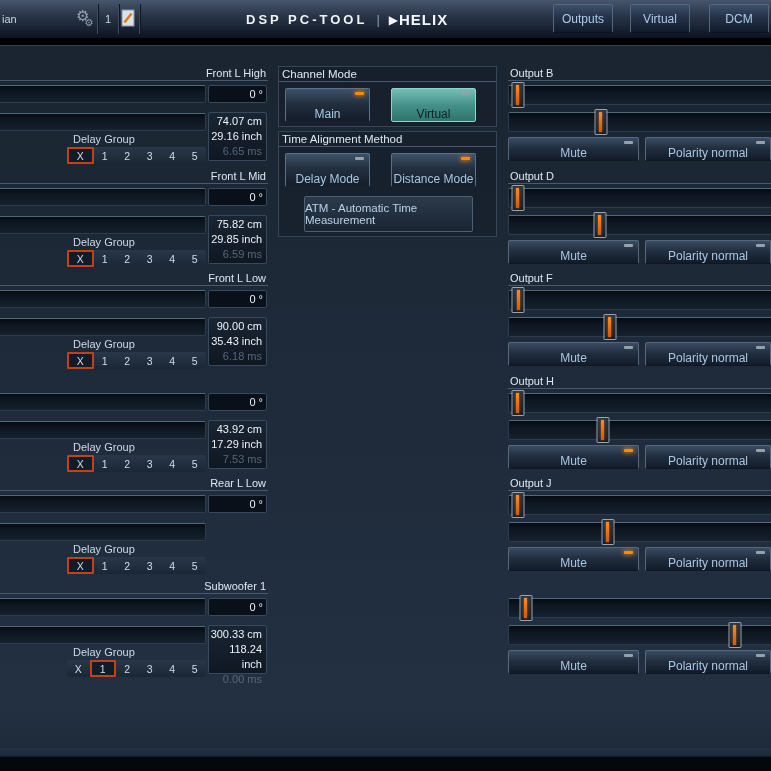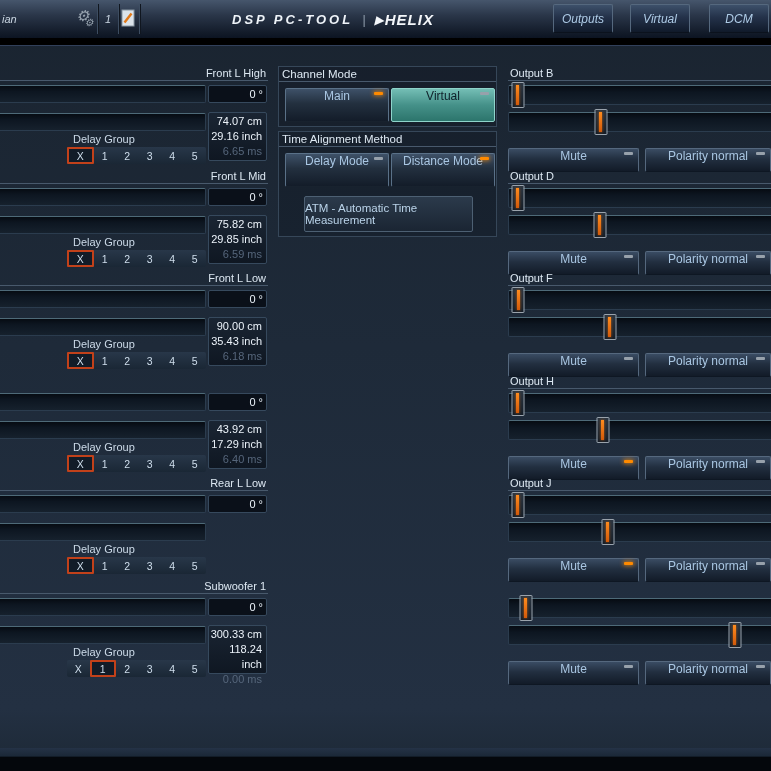--- a/index.html
+++ b/index.html
@@ -3,32 +3,32 @@
 <meta charset="utf-8">
 <style>
   * { margin:0; padding:0; box-sizing:border-box; }
   html,body { width:771px; height:771px; overflow:hidden; background:#10161f;
     font-family:"Liberation Sans", sans-serif; }
   #app { position:relative; width:771px; height:771px; overflow:hidden;
     background:linear-gradient(180deg,#1a2430 0%,#1e2a39 45%,#233042 92%,#1c2835 100%); }
 
   
   .topbar { position:absolute; left:0; top:0; width:771px; height:38px;
-    background:linear-gradient(180deg,#46566c 0%,#2a3649 40%,#131c2a 85%,#0c1422 100%);font-style:italic; }
+    background:linear-gradient(180deg,#46566c 0%,#2a3649 40%,#131c2a 85%,#0c1422 100%); }
   .topbar-black { position:absolute; left:0; top:38px; width:771px; height:7px; background:#000; }
   .main-topline { position:absolute; left:0; top:45px; width:771px; height:1px; background:#31405a; }
 
   .profile-text { position:absolute; left:2px; top:13px; font-size:11px; color:#c9d5e1; }
   .gear-icon { position:absolute; left:76px; top:7px; color:#96a2ae; font-size:15px; }
   .gear-icon .g2 { font-size:10px; position:relative; left:-5px; top:5px; }
   .tb-divider { position:absolute; top:4px; width:1px; height:30px; background:#3d4d61; box-shadow:1px 0 0 #10161f; }
   .device-number { position:absolute; left:101px; top:13px; width:14px; text-align:center; font-size:11px; color:#c9d5e1; }
   .note-icon { position:absolute; left:121px; top:9px; }
 
-  .logo { position:absolute; left:232px; top:11px; display:flex; align-items:center; gap:9px;justify-content:space-between; }
+  .logo { position:absolute; left:246px; top:11px; display:flex; align-items:center; gap:9px;justify-content:space-between; }
   .logo-dsp { font-size:13px; font-weight:bold; letter-spacing:3px; color:#eef3f8; }
   .logo-sep { font-size:13px; color:#8d9aa8; }
   .logo-helix { display:flex; align-items:center; gap:1px; }
   .helix-glyph { color:#f4f7fa; font-size:12px; }
   .logo-helix-text { font-size:15px; font-weight:bold; letter-spacing:1px; color:#f4f7fa; }
 
   .tb-btn { position:absolute; top:4px; width:60px; height:29px; border-radius:2px;
     background:linear-gradient(180deg,#3d506a 0%,#24324a 45%,#101a2a 100%);
     border:1px solid #55687e; border-bottom-color:#0b121d;
     color:#aecbe6; font-size:12px; display:flex; align-items:center; justify-content:center; cursor:pointer; }
@@ -58,24 +58,24 @@
     background:linear-gradient(180deg,#283749 0%,#1a2735 100%); border-radius:2px; }
   .dg-btn { flex:1; display:flex; align-items:center; justify-content:center;
     font-size:10.5px; color:#cfdeec; cursor:pointer; }
   .dg-btn.selected { border:2px solid #c2411a; border-radius:1px; background:#121c28; }
 
   
   .panel { position:absolute; left:278px; width:219px; border:1px solid #364759;
     background:rgba(8,14,22,0.22); }
   .panel-header { height:15px; border-bottom:1px solid #48596c; font-size:11.5px;
     color:#dde8f2; line-height:14px; padding-left:3px; }
-  .mode-btn { position:absolute; width:104px; height:34px; border-radius:2px;
+  .mode-btn { position:absolute; width:85px; height:34px; border-radius:2px;
     background:linear-gradient(180deg,#3e5168 0%,#23303f 45%,#131c29 100%);
     border:1px solid #5a7188; border-bottom-color:#18222e;
-    color:#a9c6e2; font-size:12px; display:flex; align-items:flex-start; justify-content:center; cursor:pointer; }
+    color:#a9c6e2; font-size:12px; display:flex; align-items:flex-end; justify-content:center; cursor:pointer; }
   .mode-btn.active { background:linear-gradient(180deg,#74beb5 0%,#459189 50%,#2c756c 100%);
     border-color:#8fd4cb; color:#0e2029; }
   .led { position:absolute; top:3px; right:5px; width:9px; height:3px; border-radius:1px; background:#97a1ab; }
   .led.led-orange { background:#ff8a00; box-shadow:0 0 4px 1px rgba(255,140,0,.65); }
   .led.led-gray { background:#97a1ab; }
   .atm-btn { position:absolute; left:25px; top:64px; width:169px; height:36px; border-radius:2px;
     background:linear-gradient(180deg,#2b3a4b 0%,#1a2533 100%);
     border:1px solid #4d6073; color:#bad3e9; font-size:11.5px;
     display:flex; align-items:center; justify-content:center; cursor:pointer; }
 
@@ -86,21 +86,21 @@
   .out-strip .o2 { left:0; top:46px; width:265px; height:20px; }
   .handle { position:absolute; top:-4px; width:13px; height:26px; transform:translateX(-50%);
     background:linear-gradient(180deg,#2b3642 0%,#151d27 100%);
     border:1px solid #9aa4ae; border-radius:1px; cursor:pointer; }
   .handle::after { content:""; position:absolute; left:50%; top:2px; bottom:2px; width:3px;
     transform:translateX(-50%); background:linear-gradient(180deg,#ff8c1e,#d2590a);
     box-shadow:0 0 3px rgba(255,120,0,.7); }
   .out-btn { position:absolute; top:71px; height:24px; border-radius:2px;
     background:linear-gradient(180deg,#3a4c63 0%,#222f40 45%,#121b28 100%);
     border:1px solid #55687e; border-bottom-color:#0e1723;
-    color:#a9c6e2; font-size:12px; display:flex; align-items:flex-start; justify-content:center; cursor:pointer;margin-top:11px; }
+    color:#a9c6e2; font-size:12px; display:flex; align-items:flex-end; justify-content:center; cursor:pointer; }
   .out-btn.mute { left:0; width:131px; }
   .out-btn.pol { left:137px; width:126px; }
 
   
   .bottom-soft { position:absolute; left:0; top:748px; width:771px; height:8px;
     background:linear-gradient(180deg,#243246,#1b2838); }
   .bottom-bar { position:absolute; left:0; top:756px; width:771px; height:15px;
     background:#04070c; border-top:1px solid #121c28; }
 </style>
 </head>
@@ -201,21 +201,21 @@
     </div>
   </div>
 
   <div class="ch-strip" style="top:374px">
     <div class="track t1"></div>
     <div class="phase-box">0 °</div>
     <div class="track t2"></div>
     <div class="values-box">
       <div>43.92 cm</div>
       <div>17.29 inch</div>
-      <div class="ms">6.40 ms</div>
+      <div class="ms">7.53 ms</div>
     </div>
     <div class="dg-label">Delay Group</div>
     <div class="dg-row">
       <div class="dg-btn selected">X</div>
       <div class="dg-btn">1</div>
       <div class="dg-btn">2</div>
       <div class="dg-btn">3</div>
       <div class="dg-btn">4</div>
       <div class="dg-btn">5</div>
     </div>

